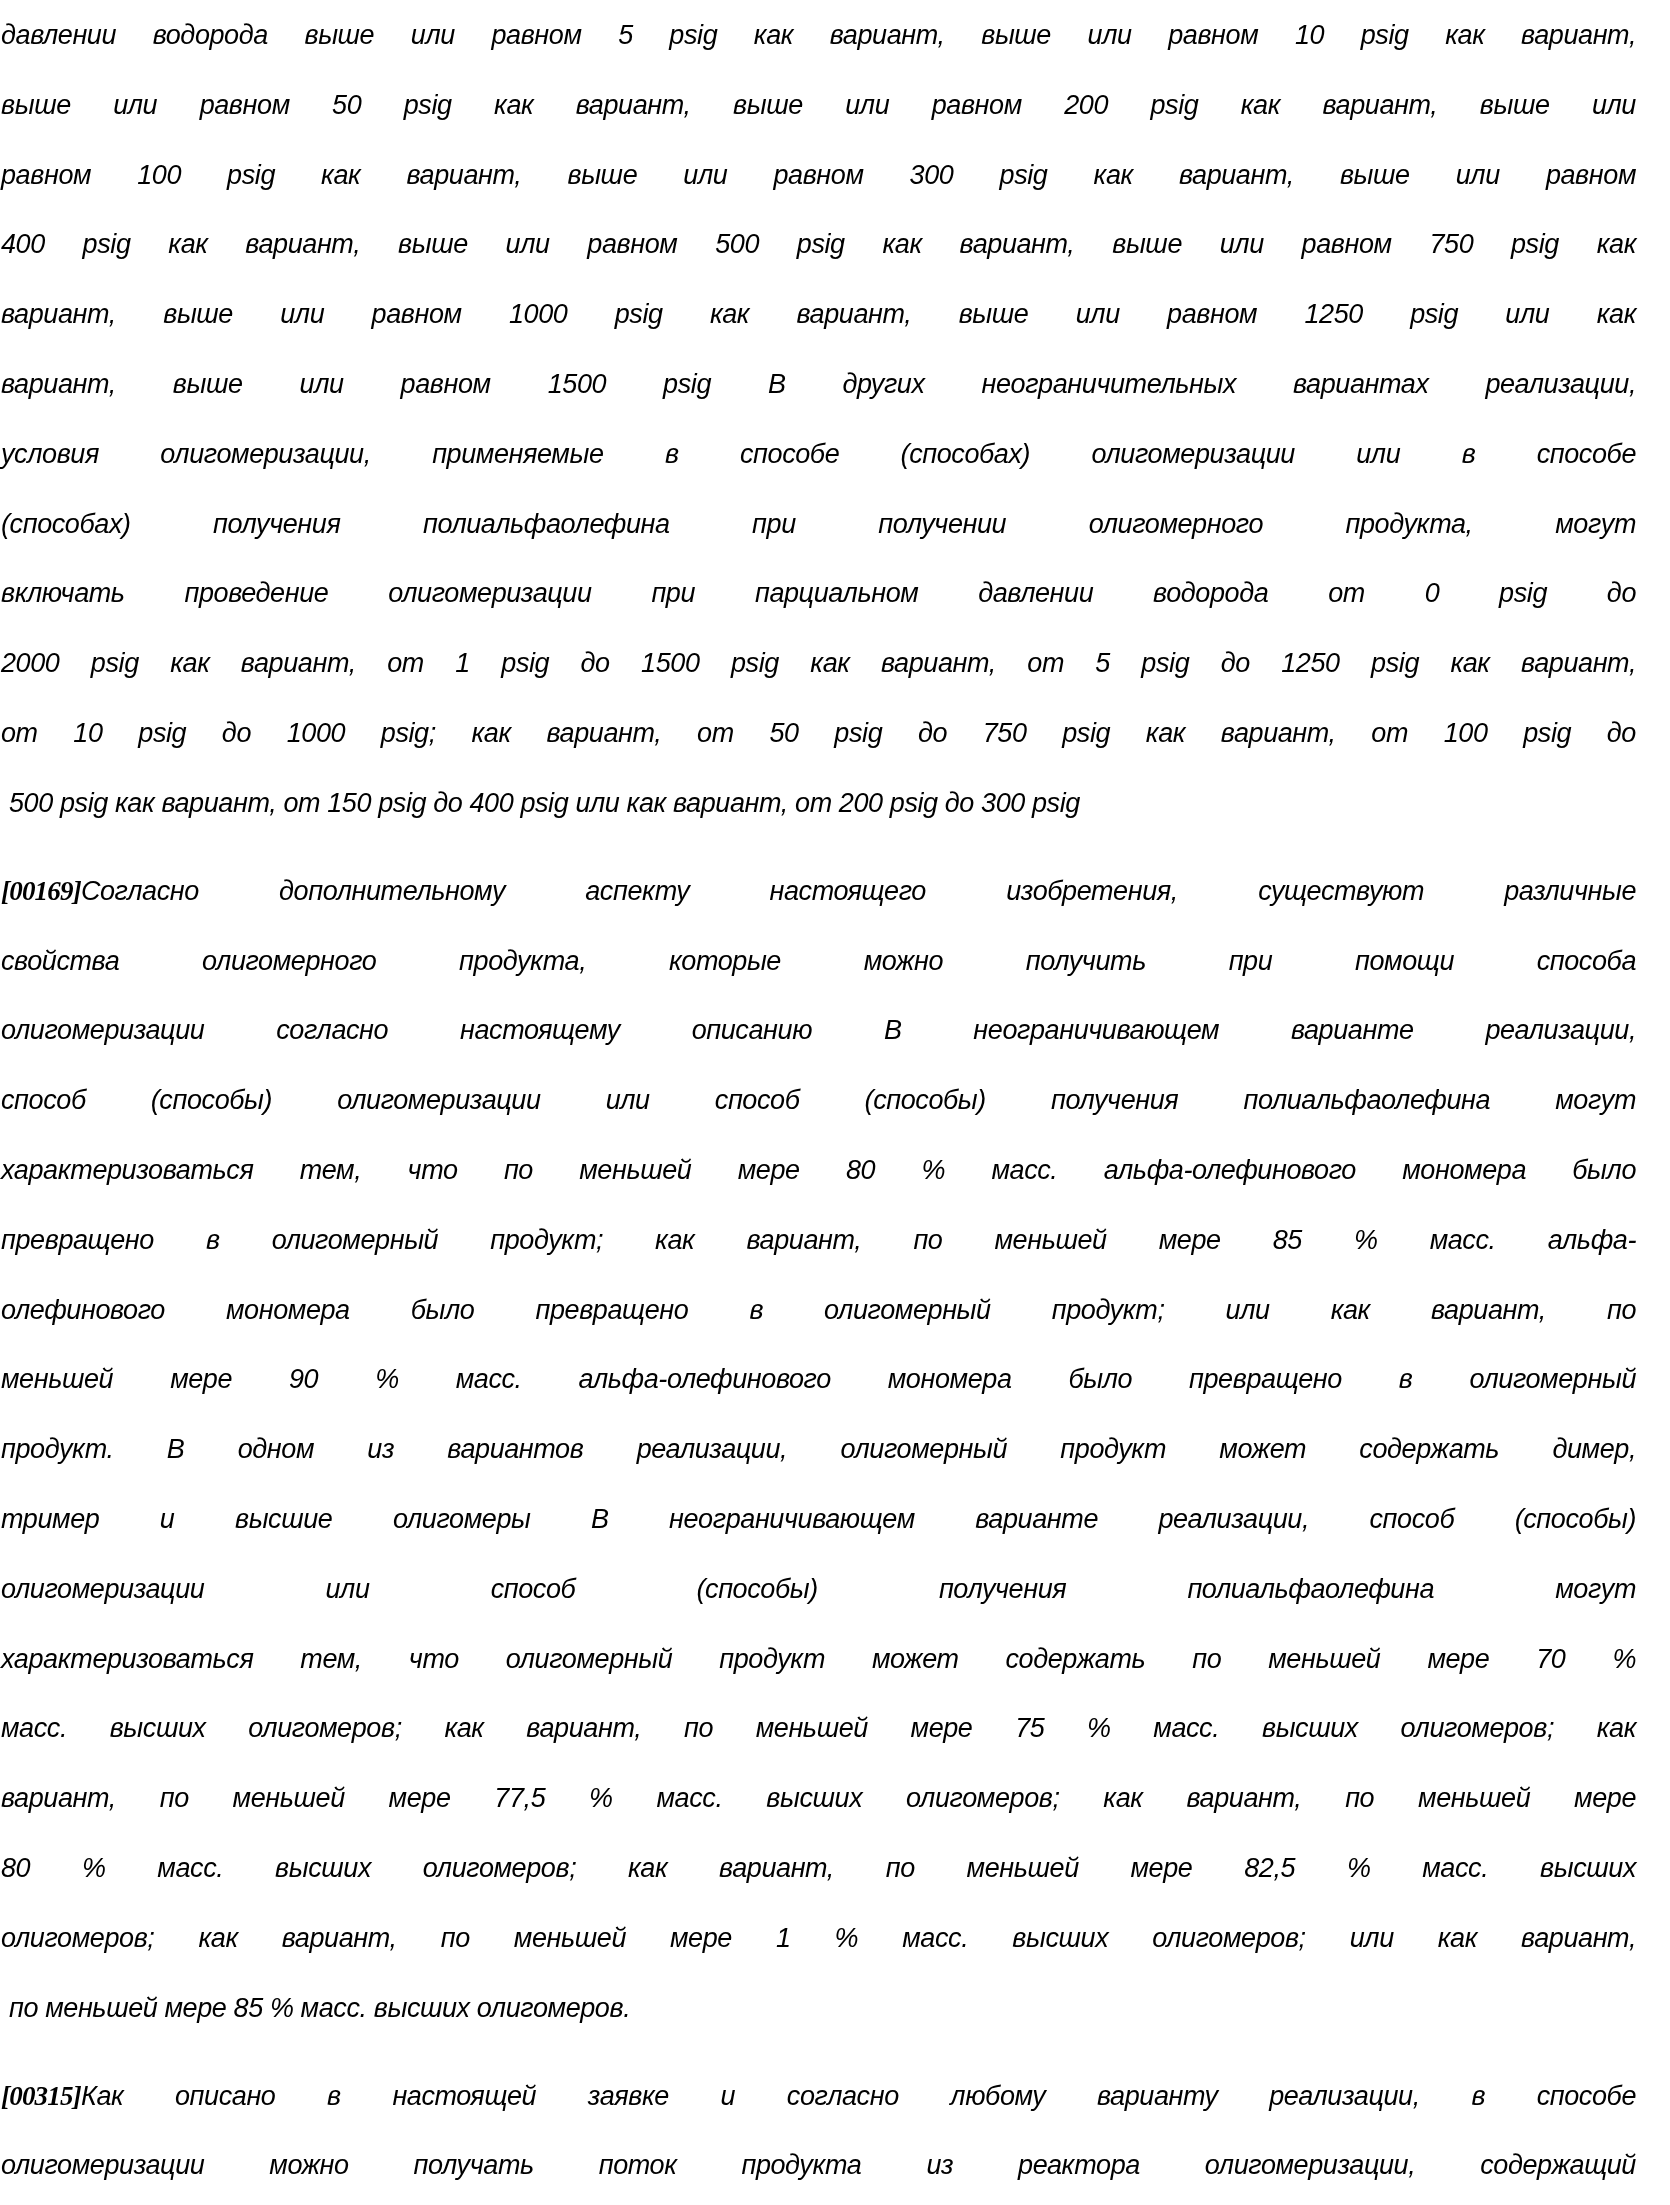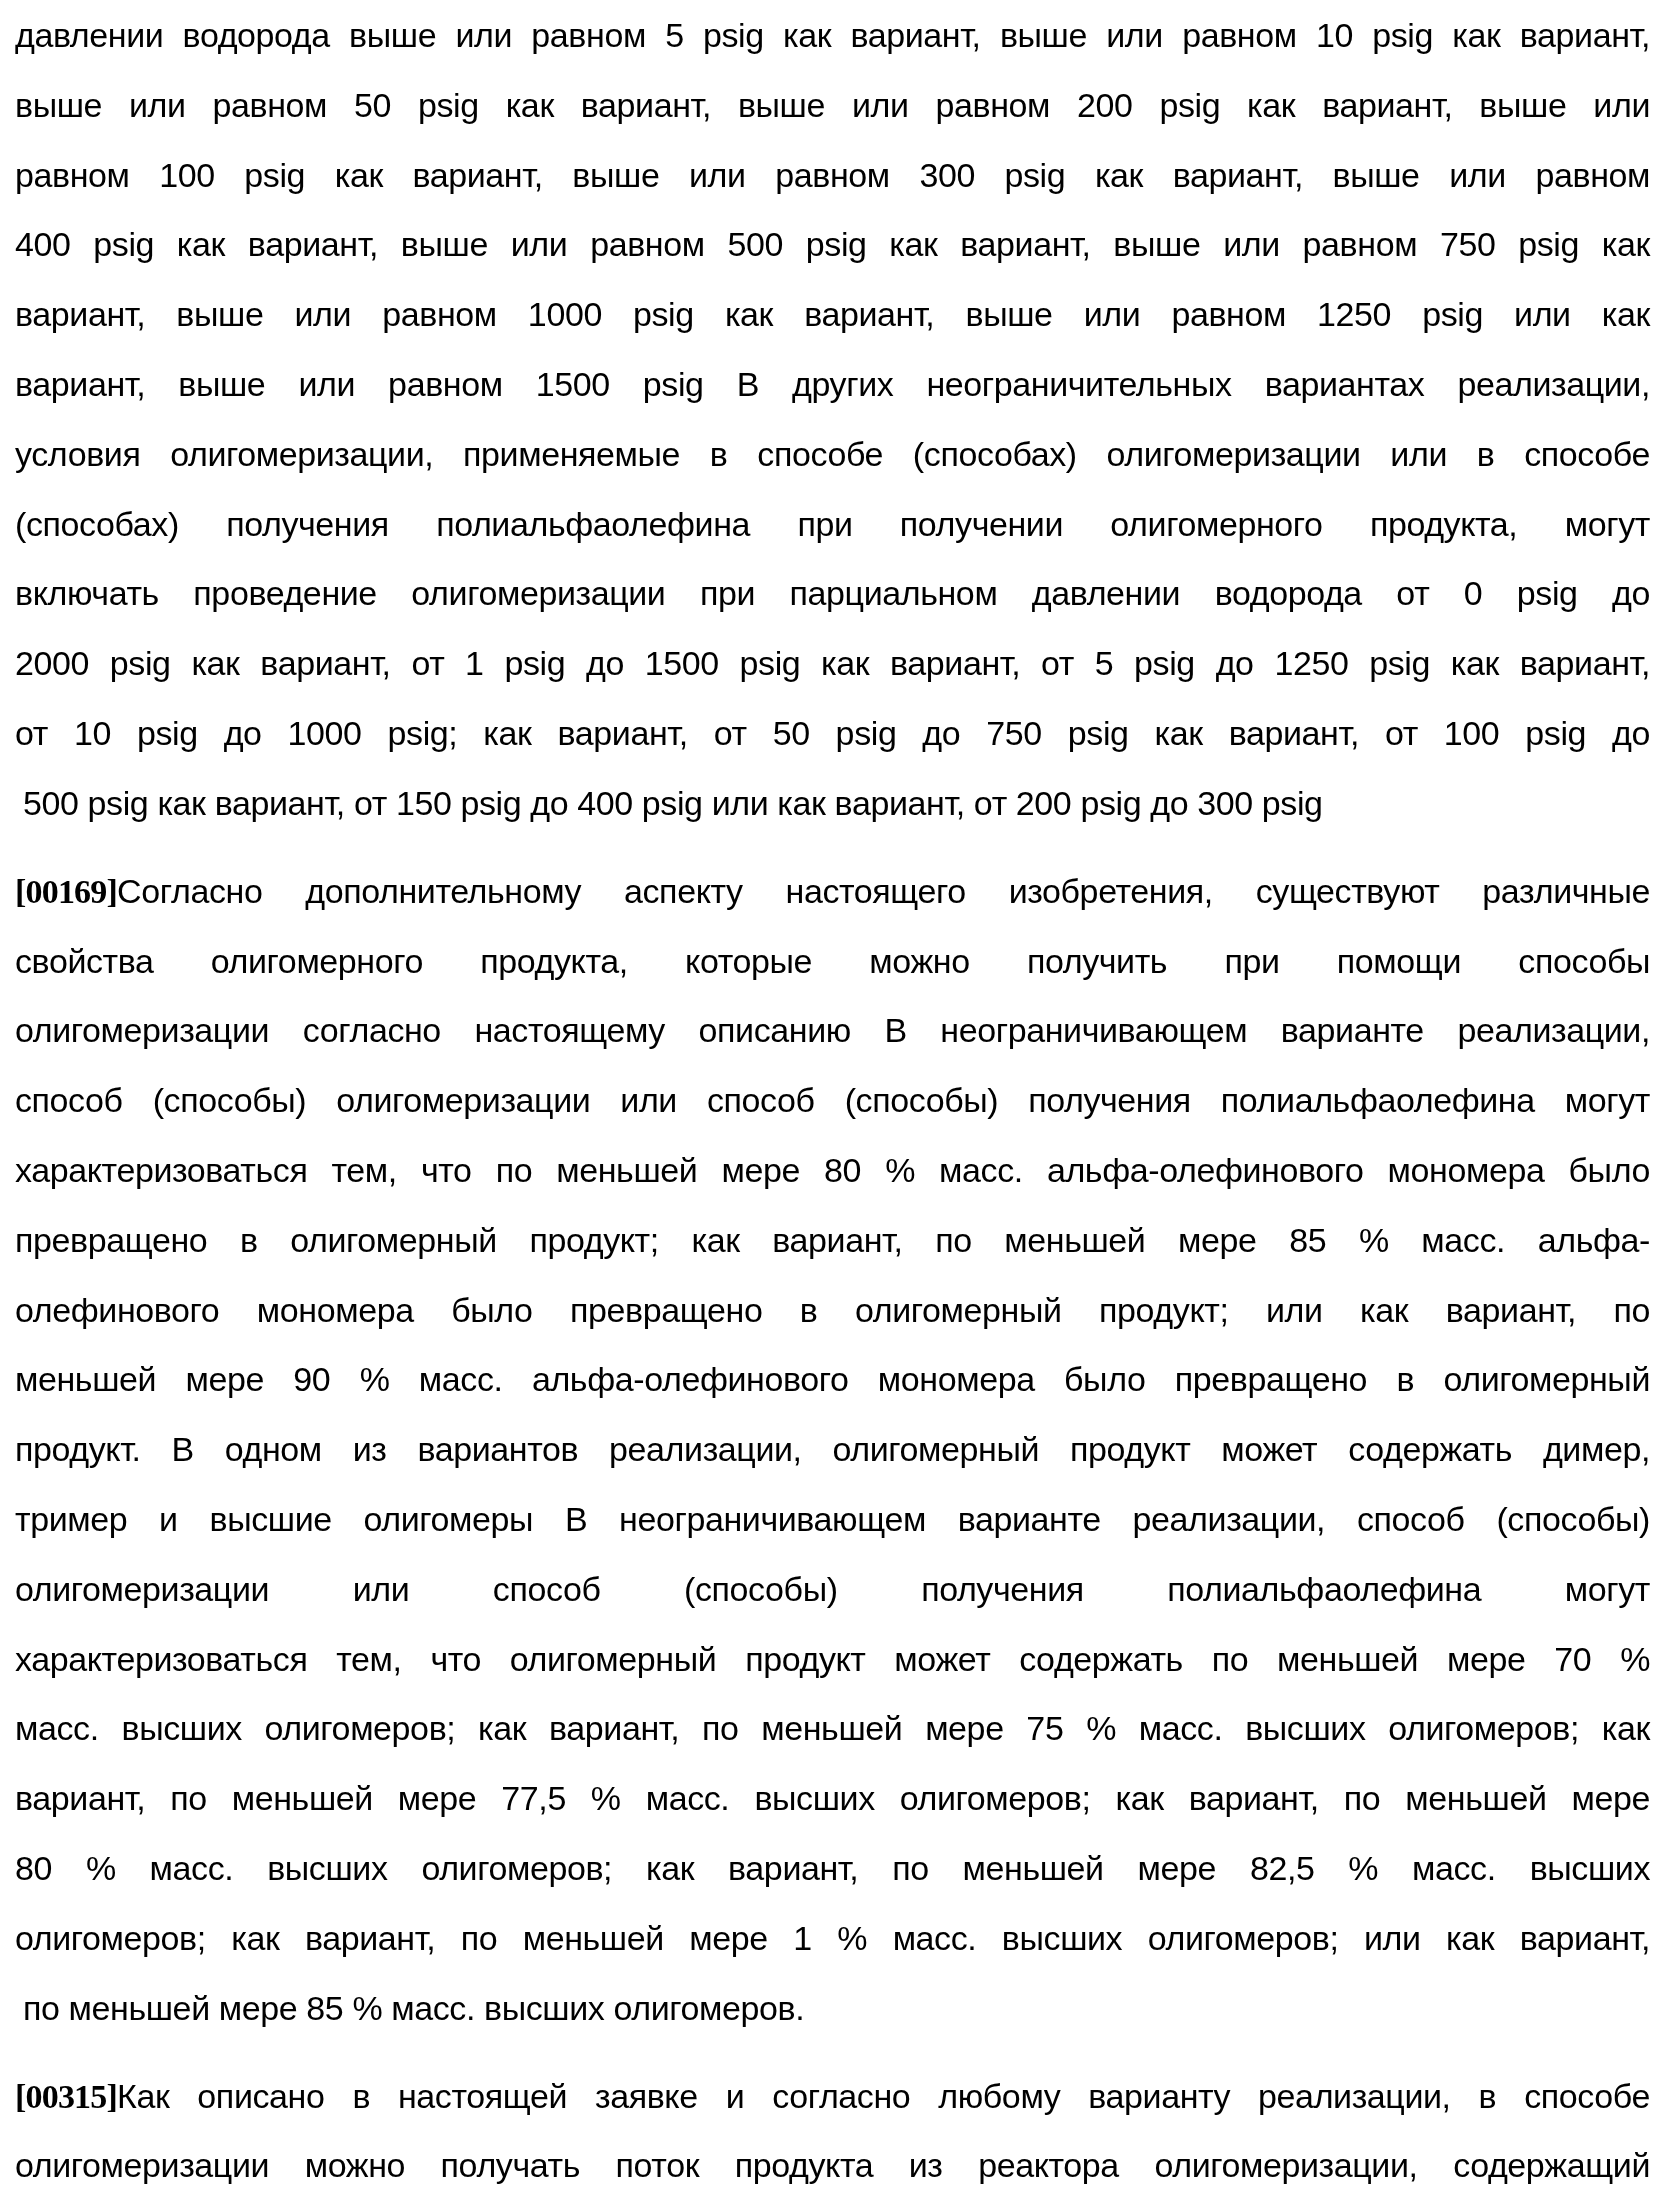--- a/index.html
+++ b/index.html
@@ -4,30 +4,31 @@
 <style>
   html, body { margin: 0; padding: 0; background: #ffffff; }
   body { width: 1670px; height: 2205px; overflow: hidden; position: relative; }
   .page {
     position: absolute; left: 0; top: 0; width: 1670px; height: 2205px;
     font-family: "Liberation Sans", sans-serif;
     color: #000000;
   }
   .line {
     position: absolute;
-    left: 15px;
+    left: 1px;
     width: 1635px;
     height: 70px;
-    font-size: 34px;
+    font-size: 27px;
     line-height: 70px;
     white-space: nowrap;
     text-align: justify;
     text-align-last: justify;
     letter-spacing: -0.4px;
     transform-origin: left center;
+    font-style: italic;
   }
   .line.last { text-align-last: left; margin-left: 8px; }
   .para-num {
     font-family: "Liberation Serif", serif;
     font-weight: bold;
     letter-spacing: -0.8px;
   }
 </style>
 </head>
 <body>
@@ -44,21 +45,21 @@
     <div class="line" style="top: 419px; width: 1635px;">условия олигомеризации, применяемые в способе (способах) олигомеризации или в способе</div>
     <div class="line" style="top: 489px; width: 1635px;">(способах) получения полиальфаолефина при получении олигомерного продукта, могут</div>
     <div class="line" style="top: 558px; width: 1635px;">включать проведение олигомеризации при парциальном давлении водорода от 0 psig до</div>
     <div class="line" style="top: 628px; width: 1635px;">2000 psig как вариант, от 1 psig до 1500 psig как вариант, от 5 psig до 1250 psig как вариант,</div>
     <div class="line" style="top: 698px; width: 1635px;">от 10 psig до 1000 psig; как вариант, от 50 psig до 750 psig как вариант, от 100 psig до</div>
     <div class="line last" style="top: 768px; width: 1635px;">500 psig как вариант, от 150 psig до 400 psig или как вариант, от 200 psig до 300 psig</div>
   </div>
 
   <div>
     <div class="line" style="top: 856px; width: 1635px;"><span class="para-num">[00169]</span><span>Согласно дополнительному аспекту настоящего изобретения, существуют различные</span></div>
-    <div class="line" style="top: 926px; width: 1635px;">свойства олигомерного продукта, которые можно получить при помощи способы</div>
+    <div class="line" style="top: 926px; width: 1635px;">свойства олигомерного продукта, которые можно получить при помощи способа</div>
     <div class="line" style="top: 995px; width: 1635px;">олигомеризации согласно настоящему описанию В неограничивающем варианте реализации,</div>
     <div class="line" style="top: 1065px; width: 1635px;">способ (способы) олигомеризации или способ (способы) получения полиальфаолефина могут</div>
     <div class="line" style="top: 1135px; width: 1635px;">характеризоваться тем, что по меньшей мере 80 % масс. альфа-олефинового мономера было</div>
     <div class="line" style="top: 1205px; width: 1635px;">превращено в олигомерный продукт; как вариант, по меньшей мере 85 % масс. альфа-</div>
     <div class="line" style="top: 1275px; width: 1635px;">олефинового мономера было превращено в олигомерный продукт; или как вариант, по</div>
     <div class="line" style="top: 1344px; width: 1635px;">меньшей мере 90 % масс. альфа-олефинового мономера было превращено в олигомерный</div>
     <div class="line" style="top: 1414px; width: 1635px;">продукт. В одном из вариантов реализации, олигомерный продукт может содержать димер,</div>
     <div class="line" style="top: 1484px; width: 1635px;">тример и высшие олигомеры В неограничивающем варианте реализации, способ (способы)</div>
     <div class="line" style="top: 1554px; width: 1635px;">олигомеризации или способ (способы) получения полиальфаолефина могут</div>
     <div class="line" style="top: 1624px; width: 1635px;">характеризоваться тем, что олигомерный продукт может содержать по меньшей мере 70 %</div>

